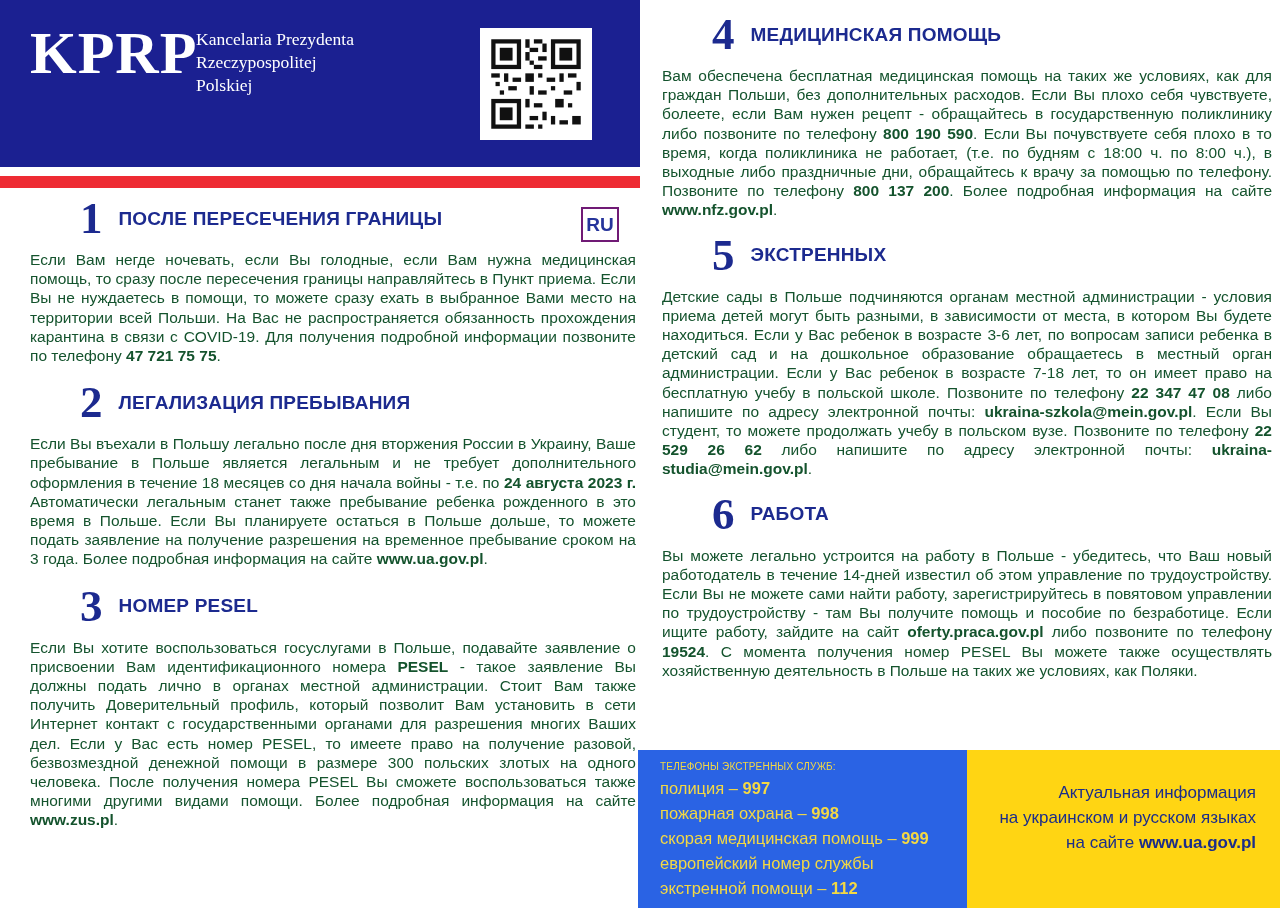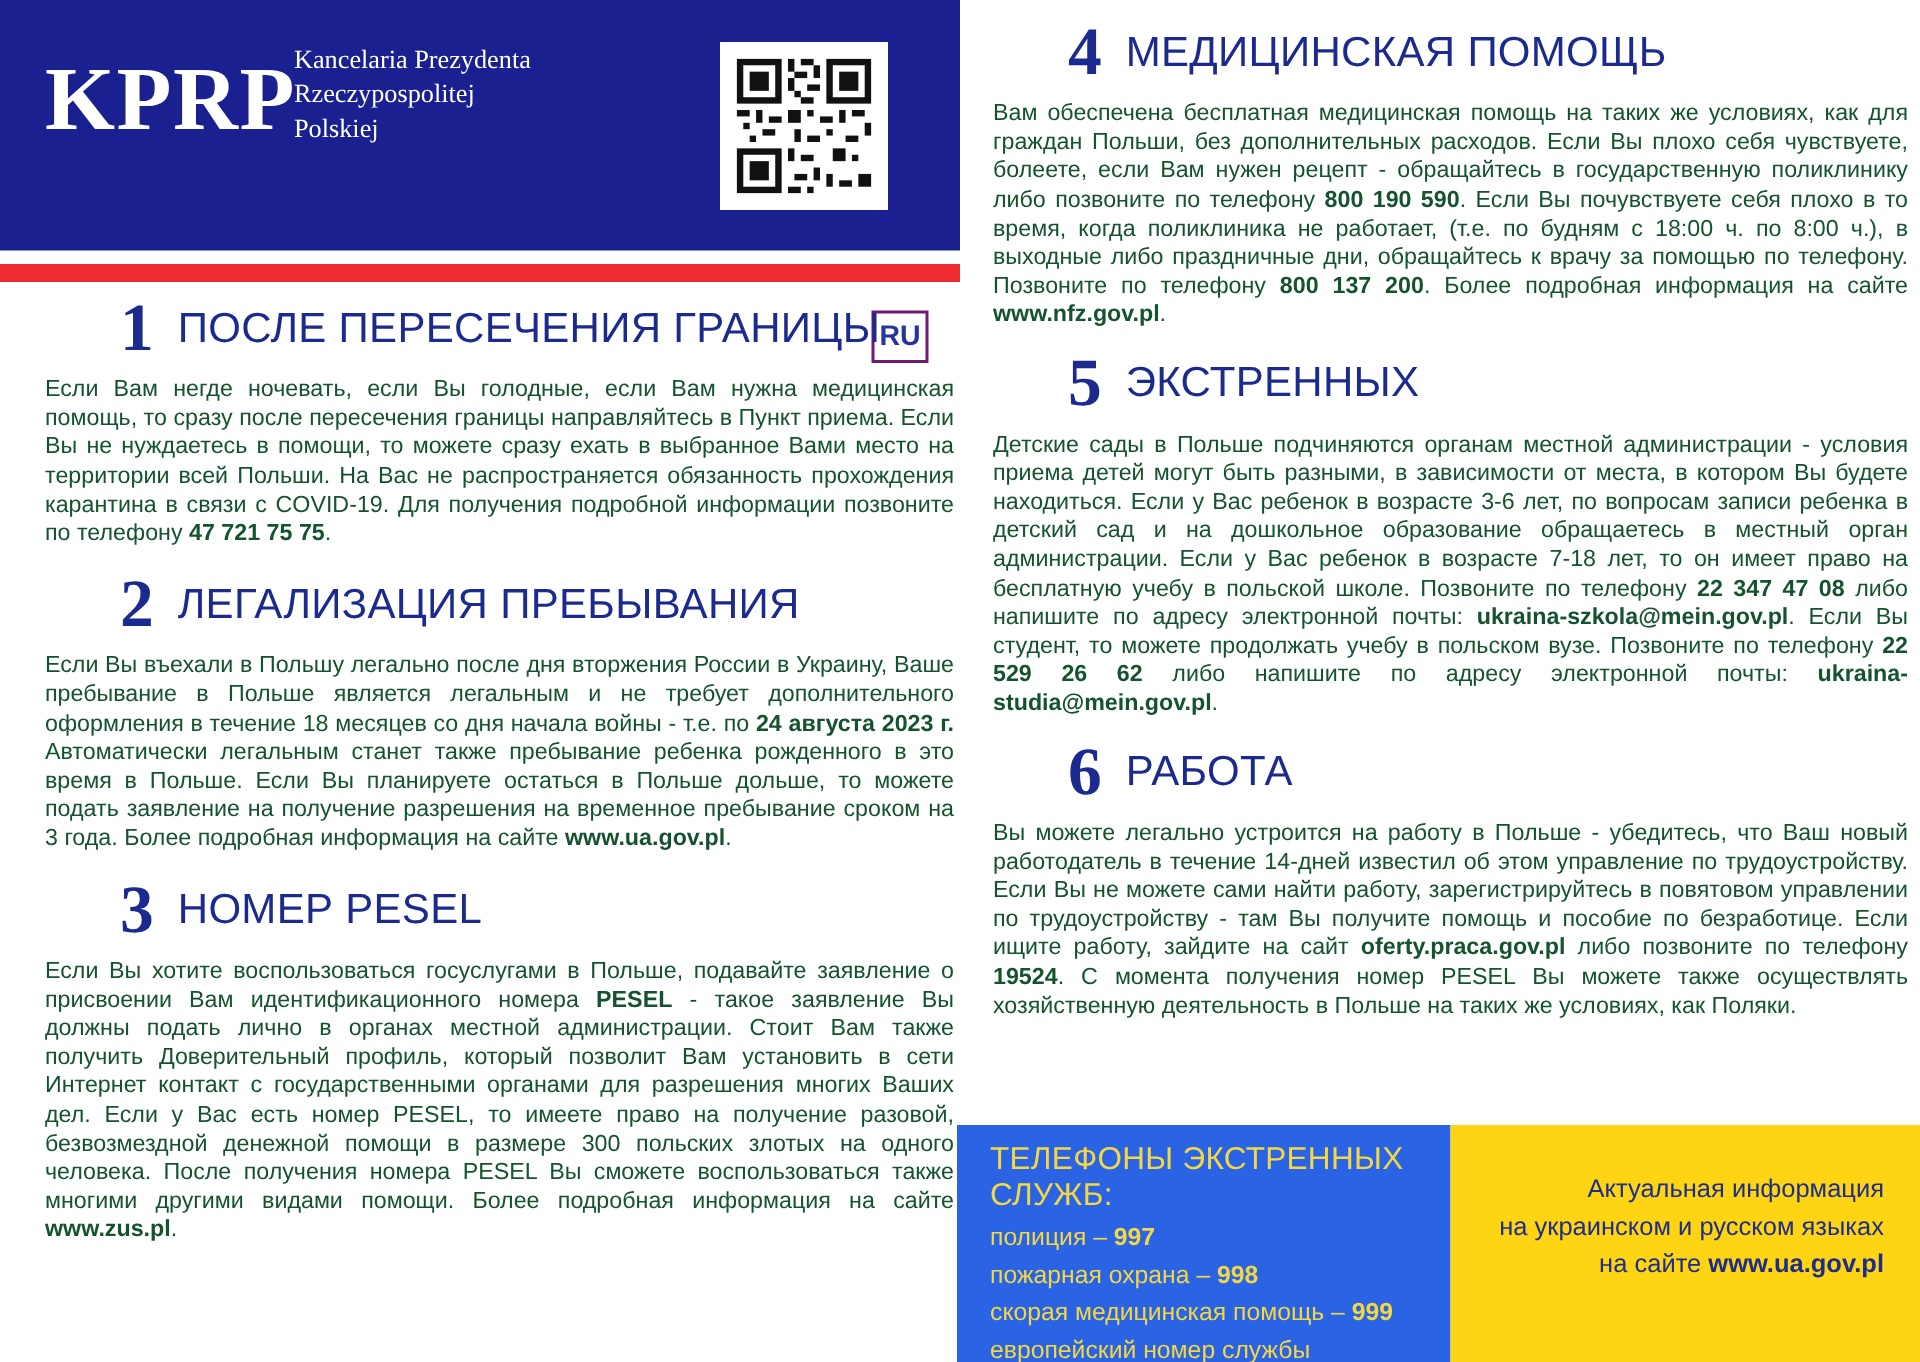--- a/index.html
+++ b/index.html
@@ -17,21 +17,21 @@
 
   
   .banner {
     position: absolute;
     left: 0; top: 0;
     width: 640px; height: 167px;
     background: #1b2091;
   }
   .kprp-logo {
     position: absolute;
-    left: 30px; top: 32px;
+    left: 30px; top: 19px;
     font-family: "Liberation Serif", serif;
     font-weight: bold;
     font-size: 60px;
     letter-spacing: 1px;
     color: #ffffff;
   }
   .org-name {
     position: absolute;
     left: 196px; top: 28px;
     font-family: "Liberation Serif", serif;
@@ -80,22 +80,22 @@
     margin-bottom: 9px;
   }
   .sec-num {
     font-family: "Liberation Serif", serif;
     font-weight: bold;
     font-size: 45px;
     line-height: 1;
     color: #1c2a8f;
   }
   .sec-title {
-    font-size: 28px;
-    font-weight: normal;
+    font-size: 19px;
+    font-weight: bold;
     letter-spacing: 0.2px;
     color: #1c2a8f;
   }
   .sec-body {
     font-size: 15.5px;
     line-height: 19.2px;
     text-align: justify;
     color: #14532d;
     margin-bottom: 15px;
   }
@@ -105,21 +105,21 @@
   
   .emergency-box {
     position: absolute;
     left: 638px; top: 750px;
     width: 329px; height: 158px;
     background: #2a63e4;
     color: #f3d844;
     padding: 11px 10px 0 22px;
   }
   .emergency-title {
-    font-size: 21px;
+    font-size: 10px;
     margin-bottom: 4px;
     letter-spacing: 0.2px;
   }
   .emergency-line {
     font-size: 16.5px;
     line-height: 25px;
   }
 
   .info-box {
     position: absolute;

